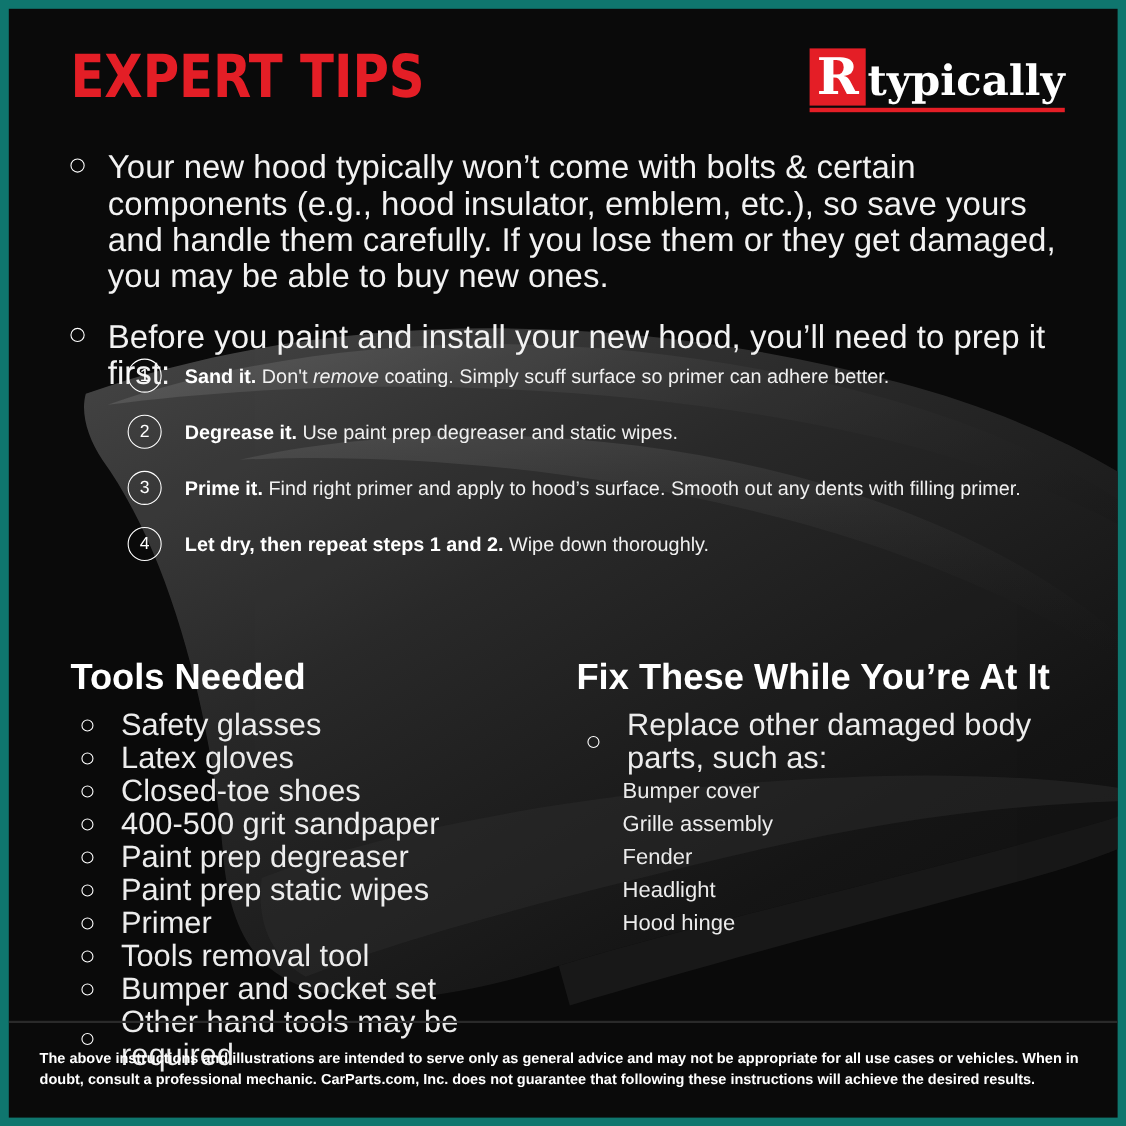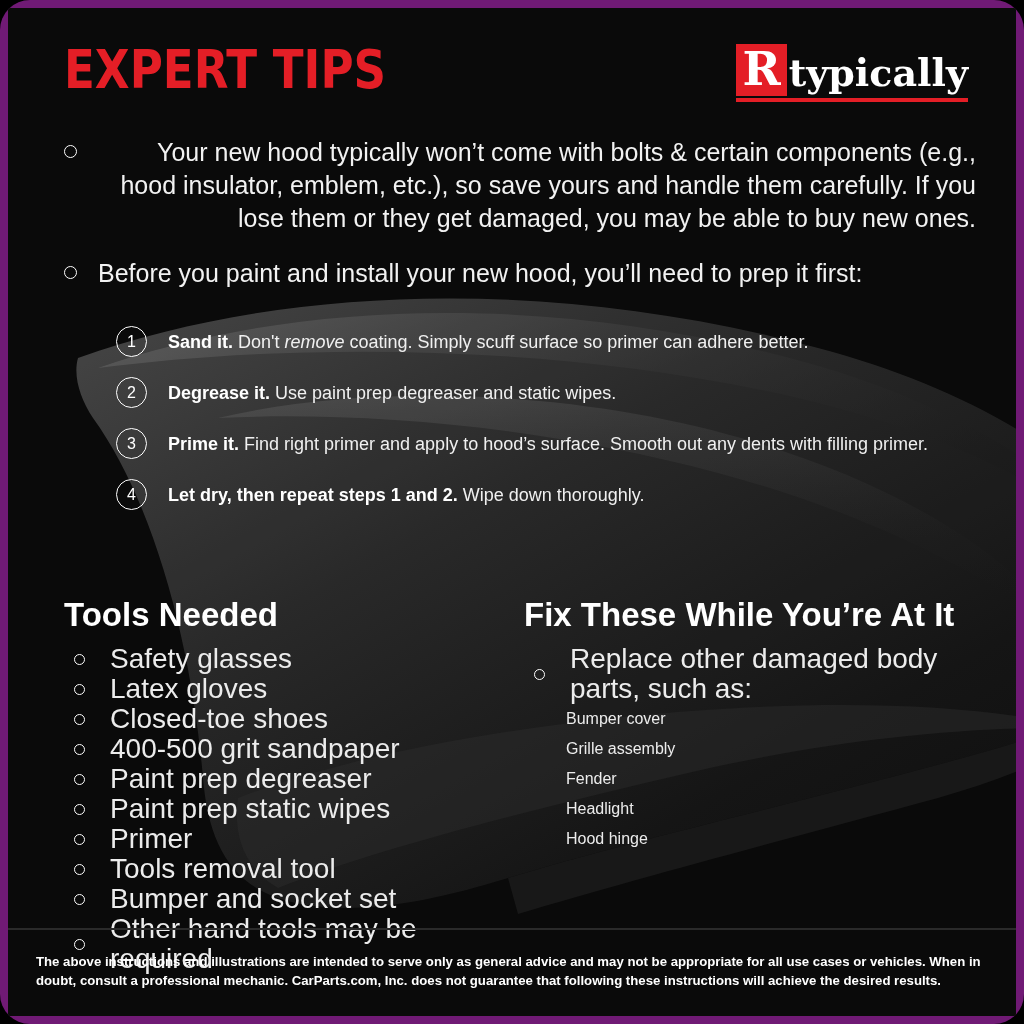--- a/index.html
+++ b/index.html
@@ -10,25 +10,24 @@
     width: 1024px;
     height: 1024px;
     background: #000;
     font-family: "Liberation Sans", sans-serif;
     overflow: hidden;
   }
   .page {
     position: relative;
     width: 1024px;
     height: 1024px;
-    background: #701a75;
+    background: #0f766e;
     box-sizing: border-box;
     padding: 8px 8px 8px 8px;
     overflow: hidden;
-    border-radius: 30px;
   }
   .inner {
     position: relative;
     width: 1008px;
     height: 1008px;
     background: #0a0a0a;
     overflow: hidden;
   }
   
   .hood-art {
@@ -98,25 +97,24 @@
     color: #fff;
   }
   .circ span {
     display: inline-block;
     width: 11px;
     height: 11px;
     border: 1.6px solid #fff;
     border-radius: 50%;
   }
   .top-bullet .txt {
-    font-size: 25px;
+    font-size: 30px;
     line-height: 33px;
     color: #f2f2f2;
     font-family: "Liberation Sans", sans-serif;
-    text-align: right;
   }
 
   .steps {
     position: absolute;
     left: 108px;
     top: 318px;
     width: 860px;
   }
   .step {
     display: flex;
@@ -188,21 +186,21 @@
     border: 1.5px solid #fff;
     border-radius: 50%;
   }
   ul.sublist {
     list-style: none;
     margin: 0 0 0 42px;
     padding: 0;
   }
   ul.sublist li {
     display: flex;
-    font-size: 16px;
+    font-size: 20px;
     line-height: 30px;
     color: #ececec;
   }
   ul.sublist li .mk em {
     background: #e8e8e8;
     border-color: #e8e8e8;
   }
   .sub-wrap { margin-top: 0; }
 
   .footer {

